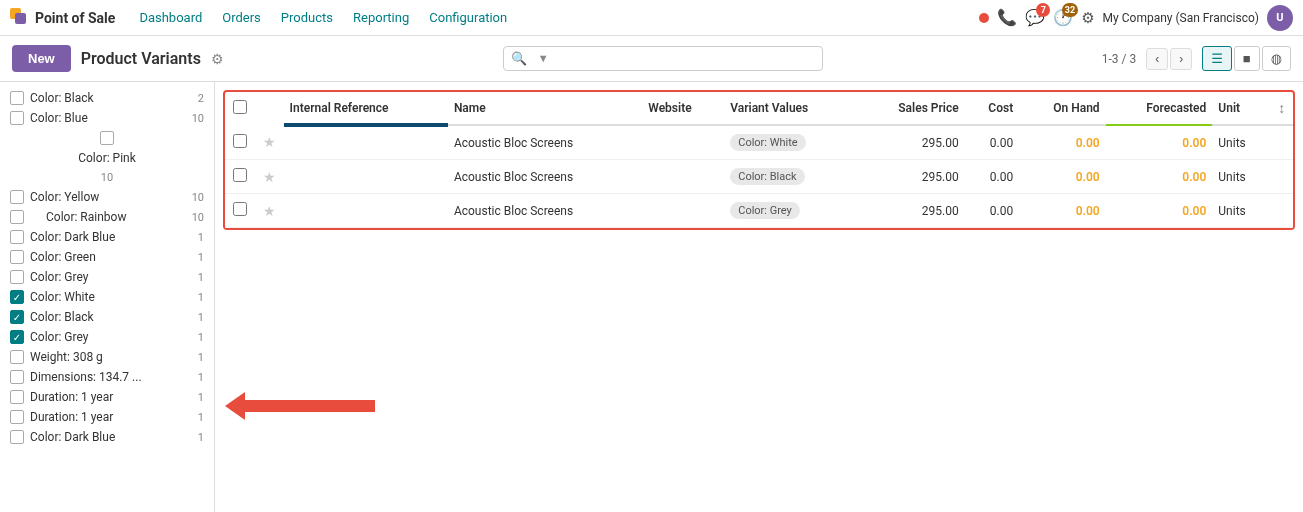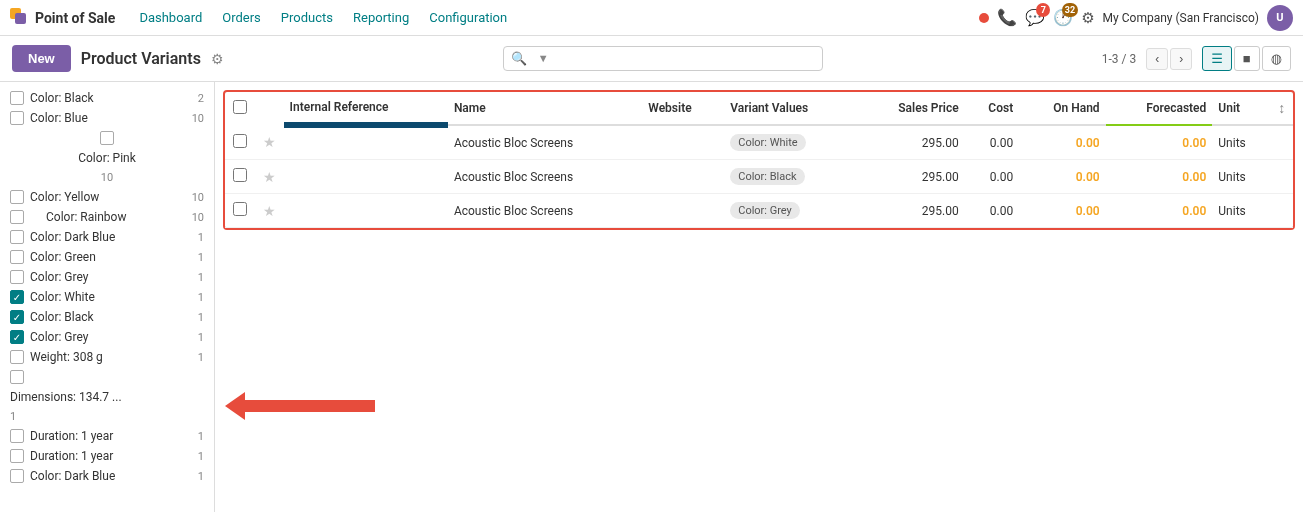--- a/index.html
+++ b/index.html
@@ -143,21 +143,21 @@
     <span style="flex:1;">Color: Grey</span>
     <span style="color:#888;font-size:11px;">1</span>
   </div>
         <div style="display: flex; align-items: center; padding: 3px 10px; font-size: 12px; color: rgb(51, 51, 51); cursor: pointer; gap: 6px;">
     <div style="width:14px;height:14px;border:1px solid #aaa;border-radius:2px;background:#fff;flex-shrink:0;display:flex;align-items:center;justify-content:center;color:#fff;font-size:10px;">
       
     </div>
     <span style="flex:1;">Weight: 308 g</span>
     <span style="color:#888;font-size:11px;">1</span>
   </div>
-        <div style="display: flex; align-items: flex-start; padding: 3px 10px; font-size: 12px; color: rgb(51, 51, 51); cursor: pointer; gap: 6px; flex-direction: column;">
+        <div style="display: flex; align-items: flex-end; padding: 3px 10px; font-size: 12px; color: rgb(51, 51, 51); cursor: pointer; gap: 6px;">
     <div style="width:14px;height:14px;border:1px solid #aaa;border-radius:2px;background:#fff;flex-shrink:0;display:flex;align-items:center;justify-content:center;color:#fff;font-size:10px;">
       
     </div>
     <span style="flex:1;">Dimensions: 134.7 ...</span>
     <span style="color:#888;font-size:11px;">1</span>
   </div>
         <div style="display: flex; align-items: center; padding: 3px 10px; font-size: 12px; color: rgb(51, 51, 51); cursor: pointer; gap: 6px;">
     <div style="width:14px;height:14px;border:1px solid #aaa;border-radius:2px;background:#fff;flex-shrink:0;display:flex;align-items:center;justify-content:center;color:#fff;font-size:10px;">
       
     </div>
@@ -181,21 +181,21 @@
       </div>
   </div>
 
   <div style="flex:1;overflow:auto;padding:8px;position:relative;">
     <div style="border:2px solid #e74c3c;border-radius:4px;display:inline-block;min-width:calc(100% - 0px);">
       <table style="width:100%;border-collapse:collapse;">
         <thead>
           <tr>
             <th style="padding:8px 8px;width:30px;"><input type="checkbox" style="width: 14px; height: 14px;"></th>
             <th style="padding:8px 8px;width:28px;"></th>
-            <th style="text-align:left;padding:8px 6px;font-size:12px;font-weight:600;color:#333;border-bottom:6px solid #0c4a6e;white-space:nowrap;">Internal Reference</th>
+            <th style="text-align:left;padding:8px 6px;font-size:12px;font-weight:600;color:#333;border-bottom:4px solid #0c4a6e;white-space:nowrap;">Internal Reference</th>
             <th style="text-align:left;padding:8px 6px;font-size:12px;font-weight:600;color:#333;border-bottom:2px solid #ddd;white-space:nowrap;">Name</th>
             <th style="text-align:left;padding:8px 6px;font-size:12px;font-weight:600;color:#333;border-bottom:2px solid #ddd;white-space:nowrap;">Website</th>
             <th style="text-align:left;padding:8px 6px;font-size:12px;font-weight:600;color:#333;border-bottom:2px solid #ddd;white-space:nowrap;">Variant Values</th>
             <th style="text-align:right;padding:8px 6px;font-size:12px;font-weight:600;color:#333;border-bottom:2px solid #ddd;white-space:nowrap;">Sales Price</th>
             <th style="text-align:right;padding:8px 6px;font-size:12px;font-weight:600;color:#333;border-bottom:2px solid #ddd;white-space:nowrap;">Cost</th>
             <th style="text-align:right;padding:8px 6px;font-size:12px;font-weight:600;color:#333;border-bottom:2px solid #ddd;white-space:nowrap;">On Hand</th>
             <th style="text-align:right;padding:8px 6px;font-size:12px;font-weight:600;color:#333;border-bottom:2px solid #84cc16;white-space:nowrap;">Forecasted</th>
             <th style="text-align:left;padding:8px 6px;font-size:12px;font-weight:600;color:#333;border-bottom:2px solid #ddd;white-space:nowrap;">Unit</th>
             <th style="padding:8px 4px;border-bottom:2px solid #ddd;"><span style="cursor:pointer;color:#888;font-size:14px;">↕</span></th>
           </tr>

